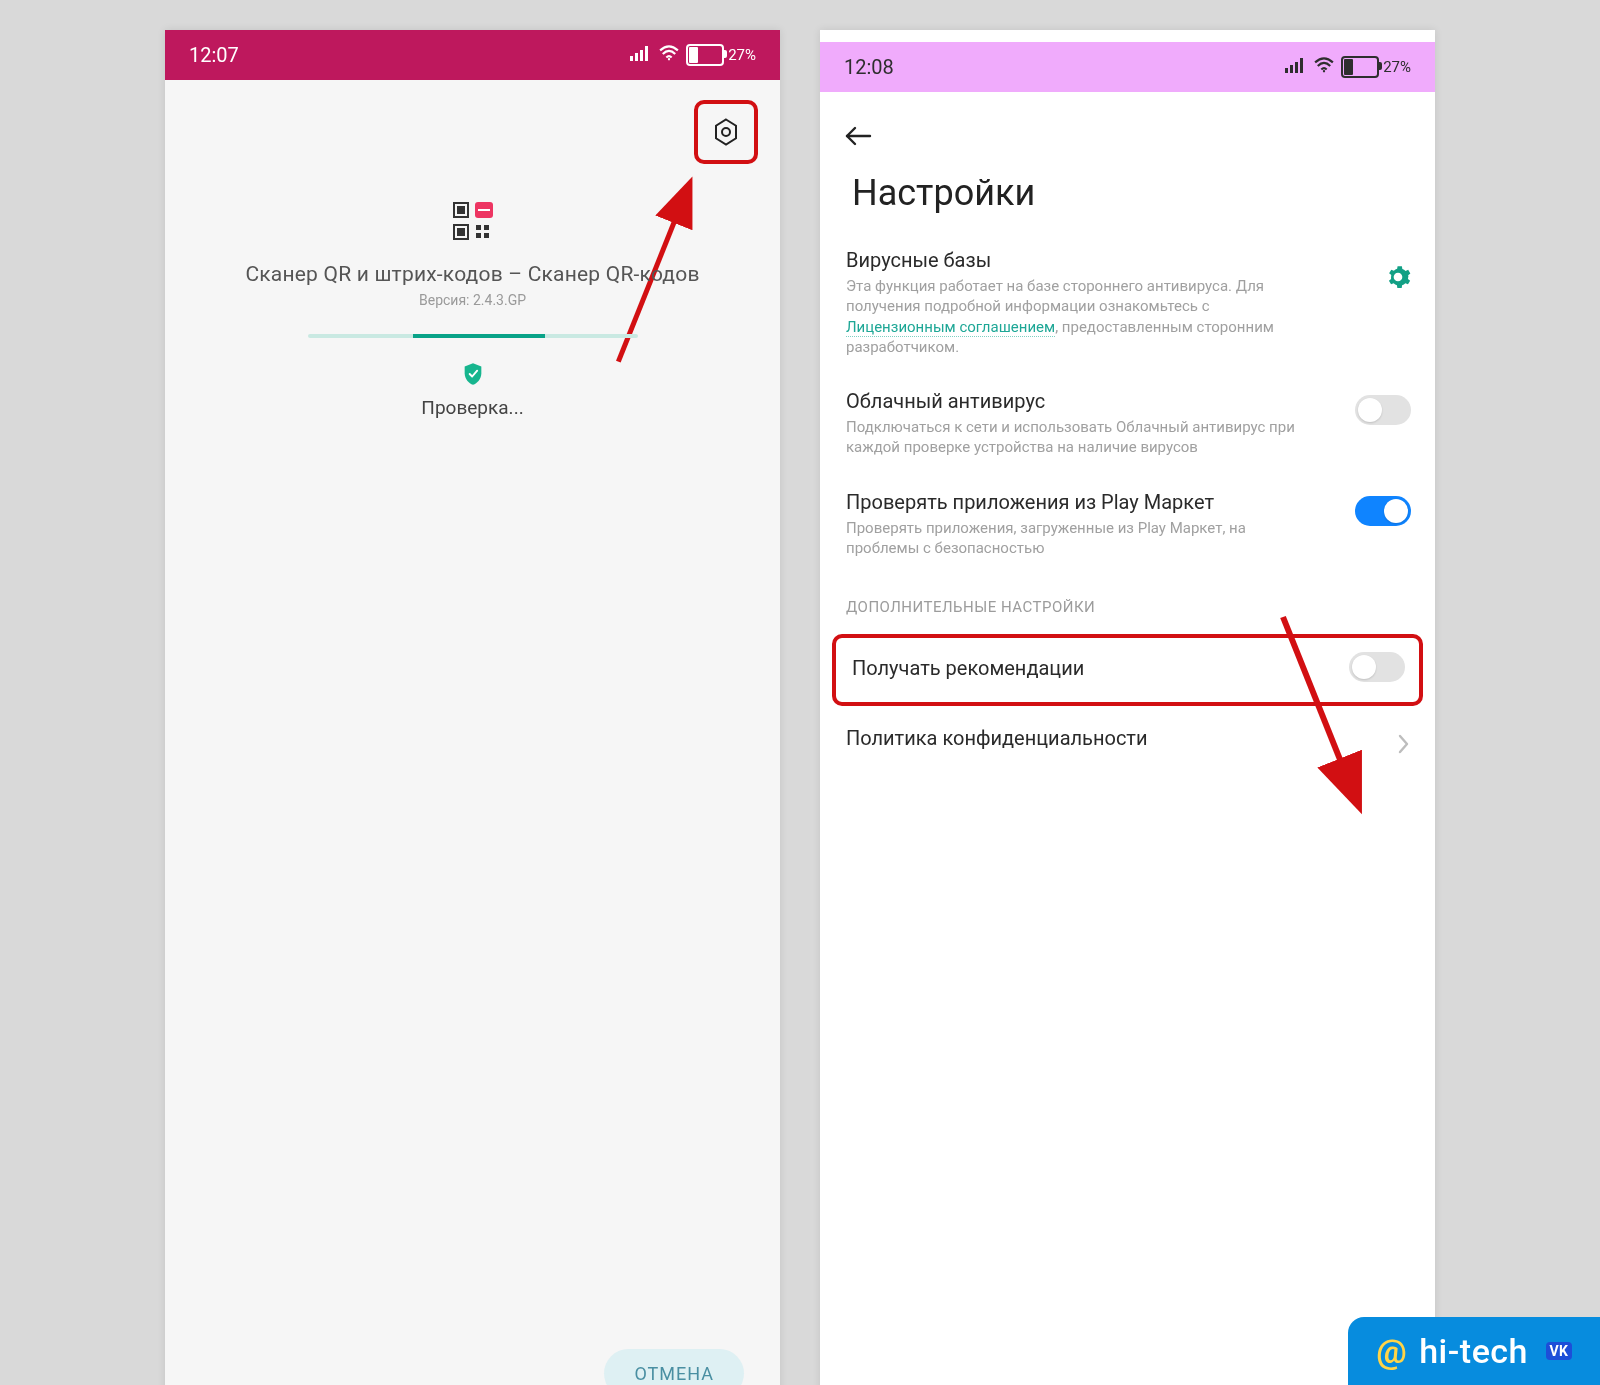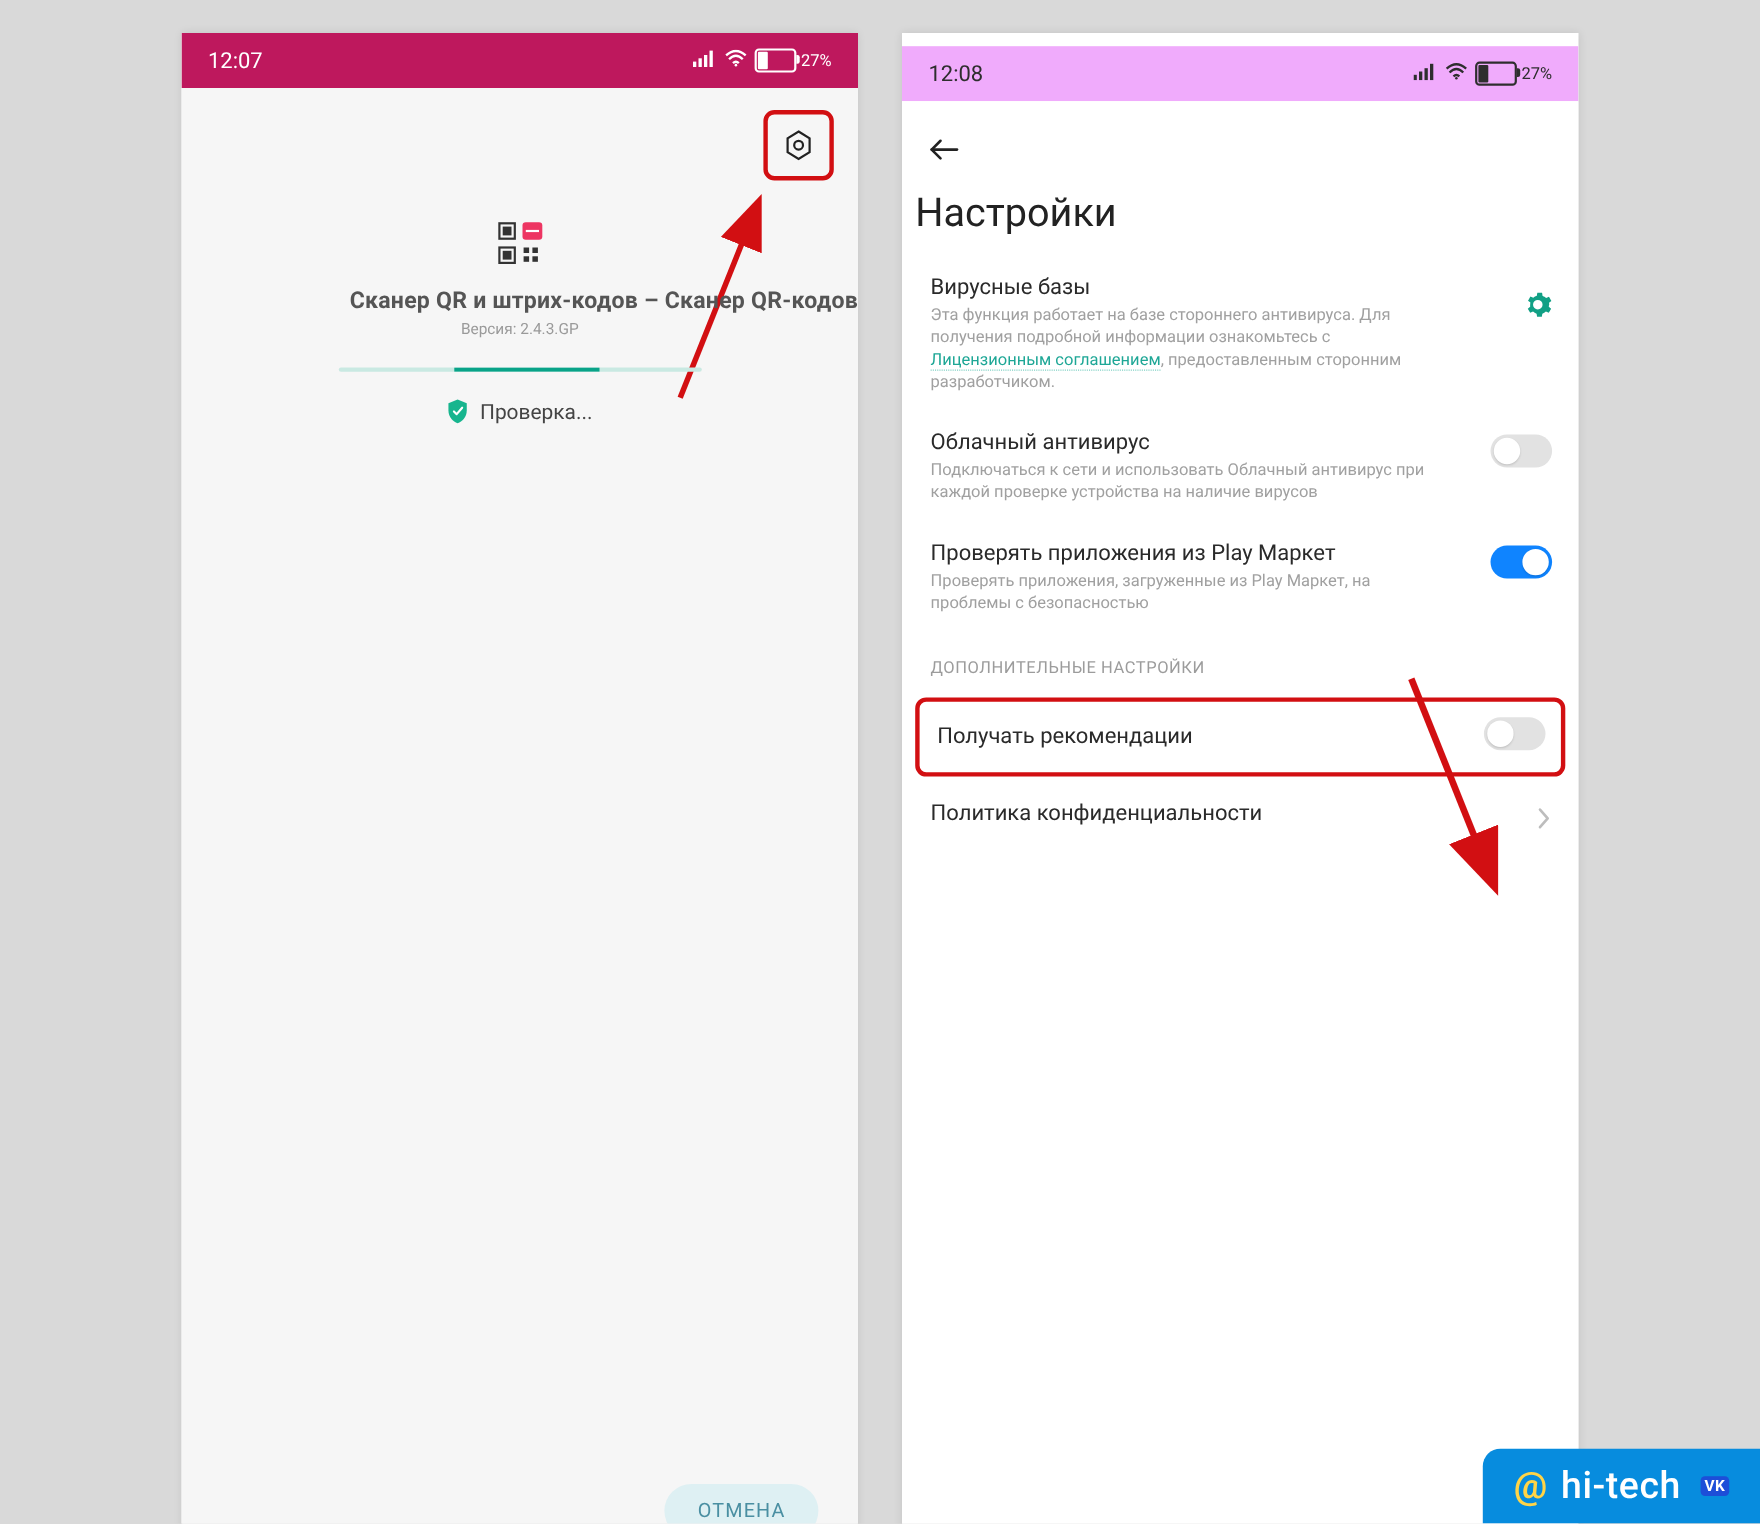--- a/index.html
+++ b/index.html
@@ -60,41 +60,41 @@
     width:30px;height:30px;
   }
   .app-block{
     position:absolute;top:120px;left:0;right:0;
     text-align:center;
   }
   .app-icon{
     width:44px;height:44px;margin:0 auto 18px;position:relative;
   }
   .app-icon svg{width:44px;height:44px;}
-  .app-title{font-size:21px;color:#555;font-weight:700;letter-spacing:.2px;text-align:right;}
+  .app-title{font-size:21px;color:#555;font-weight:400;letter-spacing:.2px;}
   .app-version{font-size:14px;color:#9a9a9a;margin-top:6px;}
   .progress{
     width:330px;height:4px;margin:26px auto 0;
     background:#c9e9e2;position:relative;border-radius:2px;overflow:hidden;
   }
   .progress-fill{position:absolute;left:32%;top:0;bottom:0;width:40%;background:#09a388;}
-  .checking{margin-top:24px;display:flex;align-items:center;justify-content:center;gap:10px;font-size:19px;color:#444;}
+  .checking{margin-top:24px;display:flex;align-items:center;justify-content:center;gap:10px;font-size:19px;color:#444;flex-direction:column;}
   .shield-icon{width:20px;height:24px;fill:#14b38e;}
   .cancel-pill{
     position:absolute;bottom:32px;right:36px;
     background:#def0f3;color:#4a8fa2;
     padding:14px 30px;border-radius:40px;font-size:18px;letter-spacing:1px;
   }
   .arrow-1{position:absolute;left:540px;top:90px;width:160px;height:200px;pointer-events:none;transform:translateX(-150px);}
   .arrow-svg{overflow:visible;}
 
   
   .phone.right .content{background:#fff;height:calc(100% - 50px);position:relative;padding:0;}
   .back-btn{position:absolute;top:26px;left:20px;width:36px;height:36px;display:flex;align-items:center;justify-content:center;}
-  .page-title{font-size:36px;font-weight:400;color:#222;padding:80px 12px 20px;}
+  .page-title{font-size:36px;font-weight:400;color:#222;padding:80px 32px 20px;}
   .section-label{font-size:15px;color:#9c9c9c;letter-spacing:.5px;padding:22px 26px 10px;}
   .row{
     padding:14px 26px 18px;
     position:relative;
   }
   .row-title{font-size:20px;color:#2a2a2a;margin-bottom:4px;}
   .row-desc{font-size:15px;color:#a0a0a0;line-height:1.35;max-width:460px;}
   .link{color:#1ea796;border-bottom:1px dotted #7fd0c3;}
   .toggle{
     position:absolute;right:24px;top:20px;

